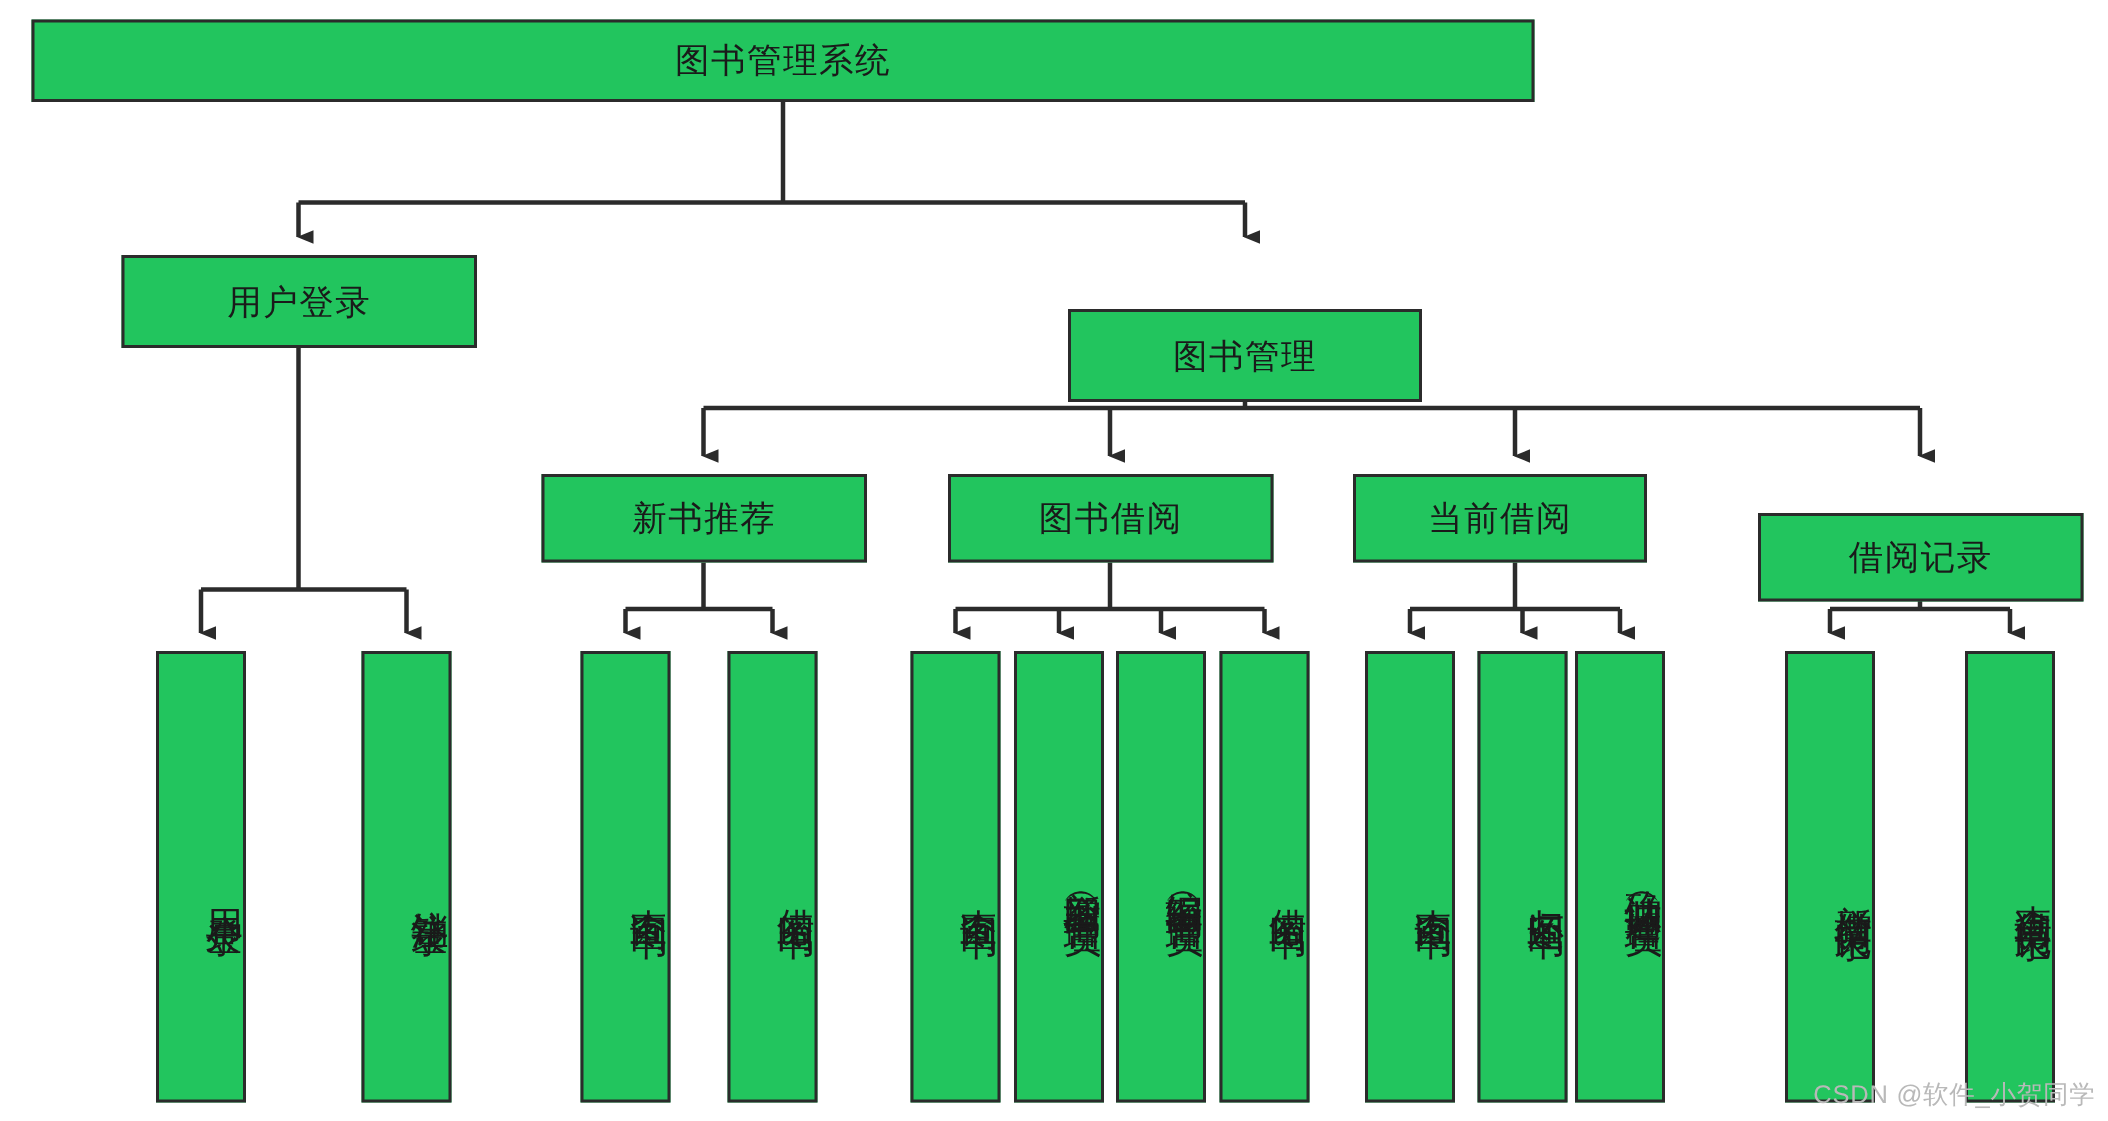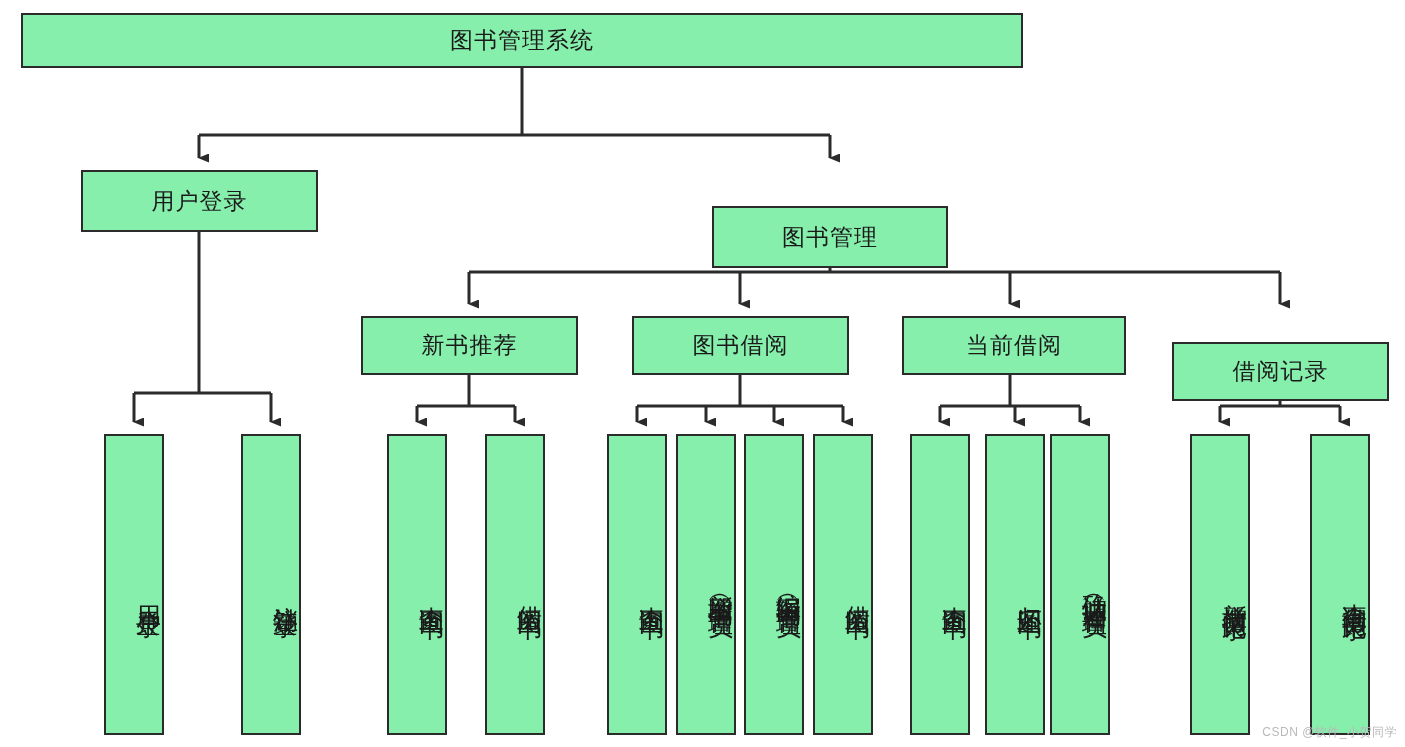--- a/index.html
+++ b/index.html
@@ -20,21 +20,21 @@
   svg.edges {
     position: absolute;
     left: 0;
     top: 0;
     width: 1405px;
     height: 747px;
   }
   .node {
     position: absolute;
     box-sizing: border-box;
-    background: #86efac;
+    background: #22c55e;
     border: 2px solid #2b2b2b;
     display: flex;
     align-items: center;
     justify-content: center;
     color: #1a1a1a;
     z-index: 2;
   }
   .node.horizontal {
     font-size: 23px;
     letter-spacing: 1px;
@@ -53,21 +53,21 @@
   }
   .node-label {
     display: block;
     line-height: 1.05;
     white-space: nowrap;
   }
   .watermark {
     position: absolute;
     right: 8px;
     bottom: 6px;
-    font-size: 12px;
+    font-size: 17px;
     color: #b9b9b9;
     z-index: 5;
     white-space: nowrap;
     letter-spacing: 0.5px;
   }
 </style>
 </head>
 <body>
 
 <div id="diagram-root">
@@ -132,21 +132,21 @@
   <div class="node horizontal" id="node-l2-1" style="left: 712px; top: 170px; width: 236px; height: 62px; margin-top: 36px;">
     <span class="node-label">图书管理</span>
   </div>
 
   <div class="node horizontal" id="node-l3-1" style="left: 632px; top: 316px; width: 217px; height: 59px;">
     <span class="node-label">图书借阅</span>
   </div>
   <div class="node horizontal" id="node-l3-0" style="left: 361px; top: 316px; width: 217px; height: 59px;">
     <span class="node-label">新书推荐</span>
   </div>
-  <div class="node horizontal" id="node-l3-2" style="left: 902px; top: 316px; width: 224px; height: 59px;">
+  <div class="node horizontal" id="node-l3-2" style="left: 902px; top: 316px; width: 196px; height: 59px;">
     <span class="node-label">当前借阅</span>
   </div>
   <div class="node horizontal" id="node-l3-3" style="left: 1172px; top: 316px; width: 217px; height: 59px; margin-top: 26px;">
     <span class="node-label">借阅记录</span>
   </div>
 
   <div class="node vertical" id="node-l4-0" style="left: 104px; top: 434px; width: 60px; height: 301px;">
     <span class="node-label">用户登录</span>
   </div>
   <div class="node vertical" id="node-l4-1" style="left: 241px; top: 434px; width: 60px; height: 301px;">

